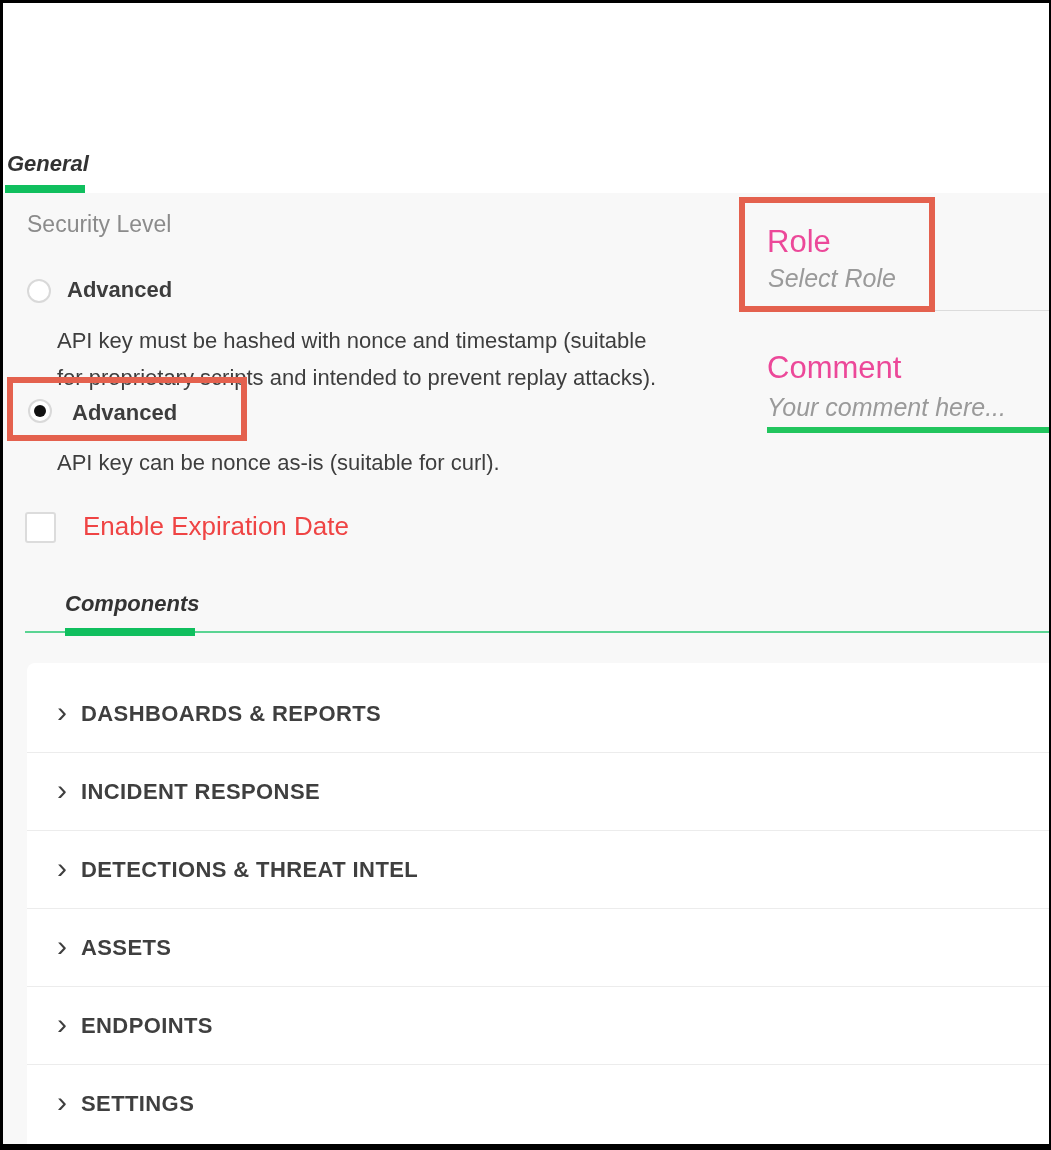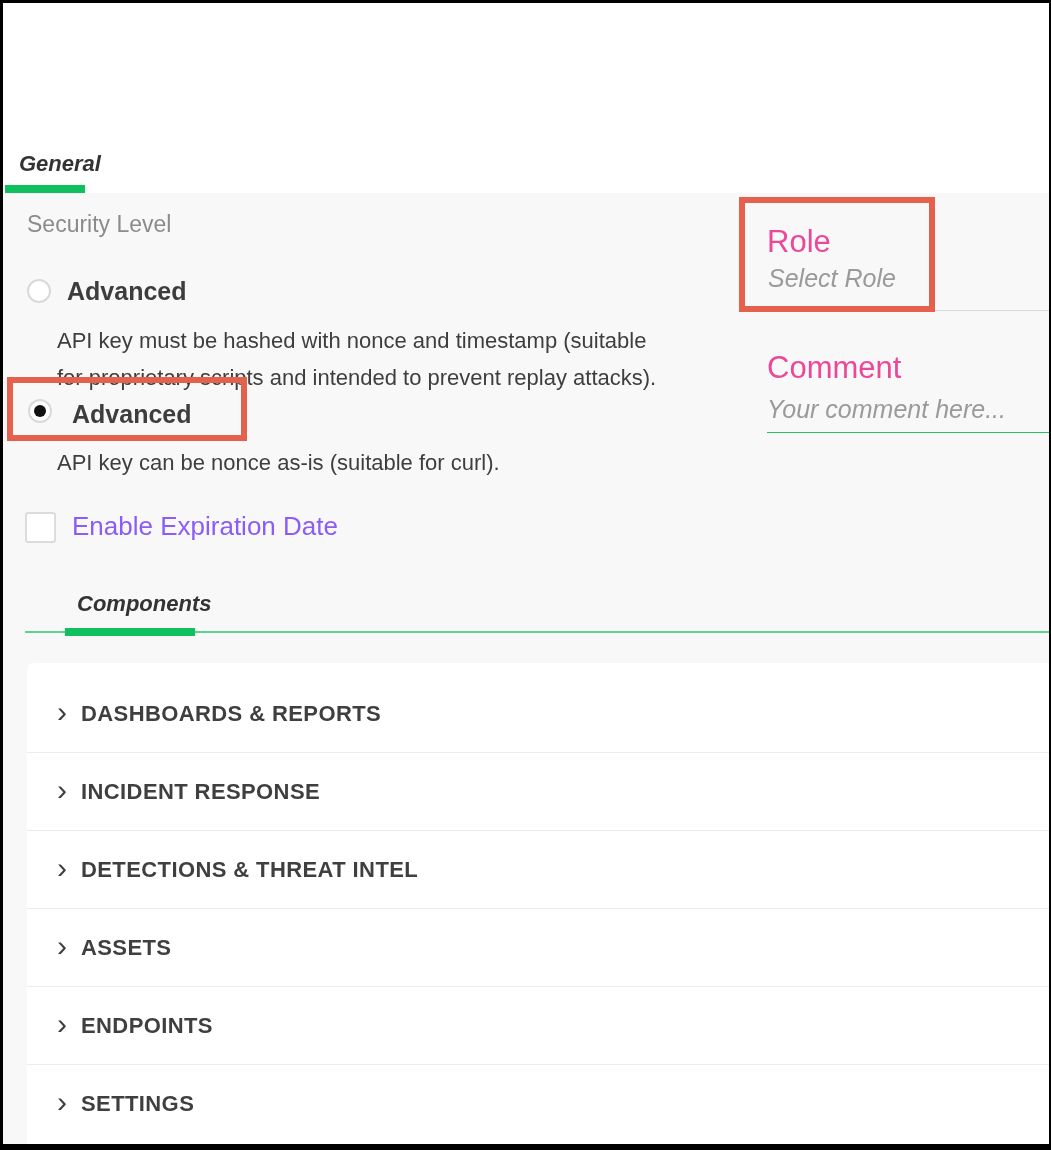--- a/index.html
+++ b/index.html
@@ -4,64 +4,64 @@
 <style>
   html,body{margin:0;padding:0;background:#888;}
   *{box-sizing:border-box;font-family:"Liberation Sans",sans-serif;}
   .frame{position:relative;width:1051px;height:1150px;background:#000;overflow:hidden;}
   .inner{position:absolute;left:3px;top:3px;width:1046px;height:1141px;background:#fff;overflow:hidden;}
 
   .abs{position:absolute;}
 
   .page-title{left:25px;top:20px;font-size:50px;line-height:58px;color:#3a3a3a;font-weight:400;letter-spacing:.5px;}
 
-  .tab-label{font-size:22px;font-weight:700;font-style:italic;color:#333;margin-left:12px;}
+  .tab-label{font-size:22px;font-weight:700;font-style:italic;color:#333;}
   .tab-general{left:4px;top:148px;}
   .tab-underline{left:2px;top:182px;width:80px;height:8px;background:#10bf5e;}
 
   .body-bg{left:0;top:190px;width:1046px;height:951px;background:#f8f8f8;}
 
   .section-label{font-size:23px;color:#8b8b8b;}
   .sec-level{left:24px;top:208px;}
 
   .radio{width:24px;height:24px;border:2px solid #d9d9d9;border-radius:50%;background:#fff;}
   .radio.checked::after{content:"";position:absolute;left:4px;top:4px;width:12px;height:12px;border-radius:50%;background:#111;}
   .radio-adv{left:24px;top:276px;}
   .radio-std{left:25px;top:396px;}
-  .opt-label{font-size:25px;font-weight:600;color:#3d3d3d;}
+  .opt-label{font-size:22px;font-weight:600;color:#3d3d3d;}
   .lbl-adv{left:64px;top:274px;}
   .lbl-std{left:69px;top:397px;}
   .opt-desc{font-size:22px;color:#3e3e3e;line-height:37px;}
   .desc-adv{left:54px;top:319px;width:600px;}
   .desc-std{left:54px;top:441px;width:640px;}
 
   .anno-box{border:6px solid #e4614e;background:transparent;z-index:5;}
   .anno-standard{left:4px;top:374px;width:240px;height:64px;}
   .anno-role{left:736px;top:194px;width:196px;height:115px;}
 
   .checkbox{left:22px;top:509px;width:31px;height:31px;border:2px solid #dcdcdc;border-radius:3px;background:#fff;}
-  .chk-label{left:69px;top:508px;font-size:26px;color:#8b5cf6;}
+  .chk-label{left:80px;top:508px;font-size:26px;color:#ef4444;}
 
   .tab-components{left:62px;top:588px;}
   .comp-line-thin{left:22px;top:628px;width:1024px;height:2px;background:#5ad493;}
   .comp-line-thick{left:62px;top:625px;width:130px;height:8px;background:#10bf5e;}
 
   .card{left:24px;top:660px;width:1022px;height:481px;background:#fff;border-radius:8px 0 0 0;padding-top:12px;}
   .acc-row{height:78px;display:flex;align-items:center;padding-left:30px;border-bottom:1px solid #ececec;cursor:pointer;}
   .acc-row.last{border-bottom:none;}
   .chevron{font-size:30px;color:#3f3f3f;line-height:1;margin-right:14px;margin-top:-4px;}
   .acc-label{font-size:22px;font-weight:700;color:#3f3f3f;letter-spacing:.4px;}
 
   .field-label{font-size:31px;color:#ec4899;}
   .role-label{left:764px;top:221px;}
   .field-placeholder{font-size:25px;font-style:italic;color:#9a9a9a;}
   .role-value{left:765px;top:261px;}
   .role-underline{left:764px;top:307px;width:282px;height:1px;background:#dcdcdc;}
   .comment-label{left:764px;top:347px;}
-  .comment-input{left:764px;top:384px;width:282px;height:46px;border:none;border-bottom:1px solid #22c55e;background:transparent;font-size:25px;color:#444;padding:0;outline:none;}
+  .comment-input{left:764px;top:384px;width:282px;height:46px;border:none;border-bottom:6px solid #22c55e;background:transparent;font-size:25px;color:#444;padding:0;outline:none;}
   .comment-input::placeholder{font-style:italic;color:#9a9a9a;opacity:1;}
 </style>
 </head>
 <body>
 
 <div class="frame">
   <div class="inner">
 
 
     <div class="abs tab-label tab-general">General</div>

